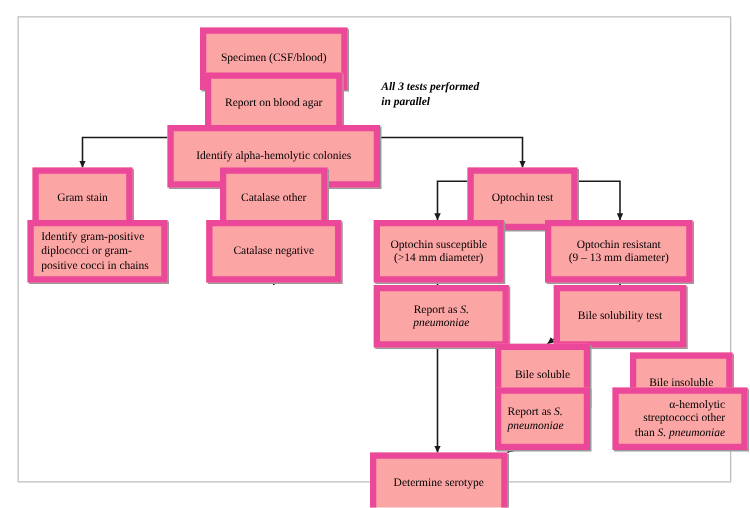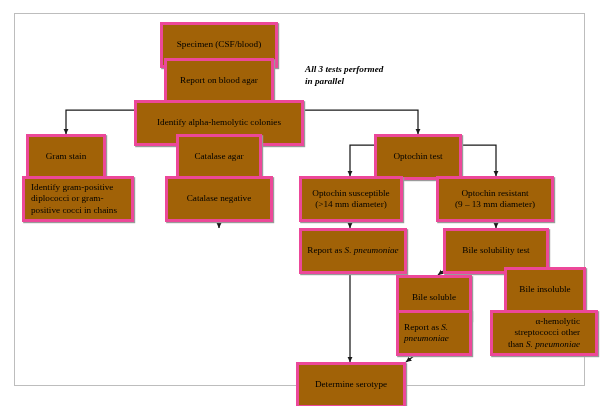--- a/index.html
+++ b/index.html
@@ -33,22 +33,22 @@
     position: absolute;
     left: 0;
     top: 0;
     width: 600px;
     height: 406px;
     overflow: visible;
   }
   .node {
     position: absolute;
     box-sizing: border-box;
-    border: 3px solid #ec4899;
-    background: #a16207;
+    border: 5px solid #ec4899;
+    background: #fca5a5;
     color: #000000;
     display: flex;
     align-items: center;
     justify-content: center;
     text-align: center;
     line-height: 1.22;
     font-size: 9.2px;
     padding: 20px 4px;
     box-shadow: 1.2px 1.2px 0 0 #9a9a9a;
   }
@@ -132,21 +132,21 @@
 
   <div class="node" style="left:134px; top:100px; width:170px; height:20px;">
     <span class="txt">Identify alpha-hemolytic colonies</span>
   </div>
 
   <div class="node" style="left:26px; top:134px; width:80px; height:21px;">
     <span class="txt">Gram stain</span>
   </div>
 
   <div class="node" style="left:176px; top:134px; width:86px; height:21px;">
-    <span class="txt">Catalase agar</span>
+    <span class="txt">Catalase other</span>
   </div>
 
   <div class="node" style="left:374px; top:134px; width:88px; height:21px;">
     <span class="txt">Optochin test</span>
   </div>
 
   <div class="node left-align" style="left:22px; top:176px; width:112px; height:44px; padding-left:6px;">
     <span>
       <span>Identify gram-positive</span><br>
       <span>diplococci or gram-</span><br>
@@ -178,21 +178,21 @@
   </div>
 
   <div class="node" style="left:443px; top:228px; width:106px; height:23px;">
     <span class="txt">Bile solubility test</span>
   </div>
 
   <div class="node" style="left:396px; top:275px; width:76px; height:35px;">
     <span class="txt">Bile soluble</span>
   </div>
 
-  <div class="node" style="left:504px; top:267px; width:82px; height:21px;">
+  <div class="node" style="left:504px; top:282px; width:82px; height:21px;">
     <span class="txt">Bile insoluble</span>
   </div>
 
   <div class="node left-align" style="left:396px; top:310px; width:76px; height:35px; padding-left:5px;">
     <span><span>Report as </span><span class="ital">S.</span><br><span class="ital">pneumoniae</span></span>
   </div>
 
   <div class="node" style="left:490px; top:310px; width:108px; height:46px;text-align:right;">
     <span>
       <span>α-hemolytic</span><br>

